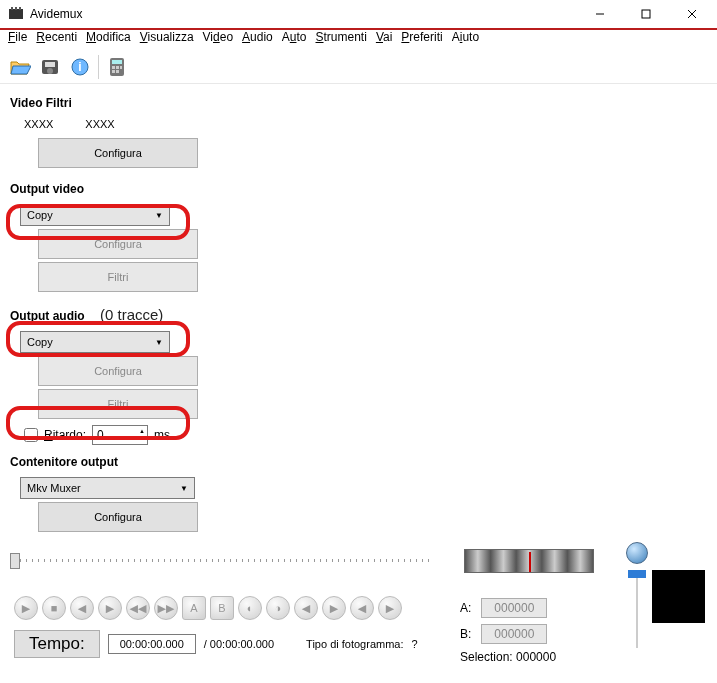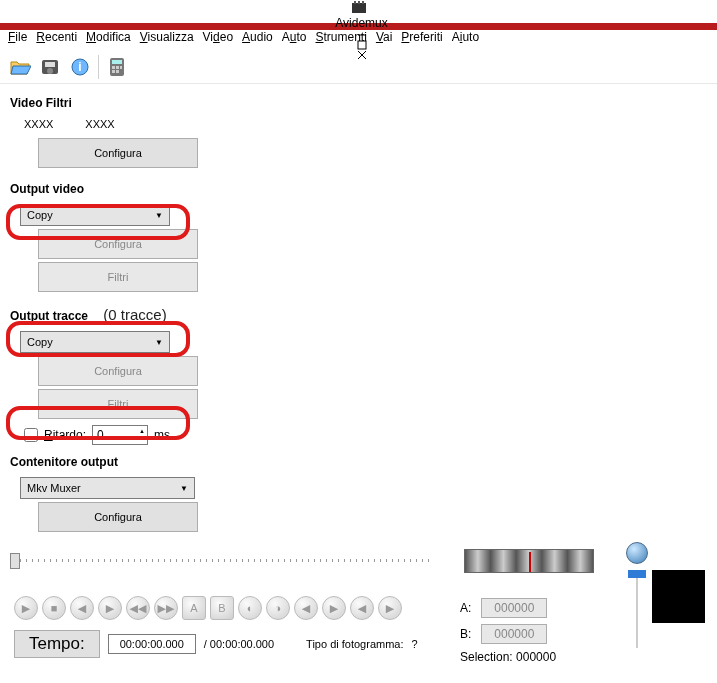--- a/index.html
+++ b/index.html
@@ -1,17 +1,17 @@
 <!DOCTYPE html>
 <html><head>
 <meta charset="utf-8">
 <style>
 * { box-sizing: border-box; margin: 0; padding: 0; font-family: "Segoe UI", Tahoma, sans-serif; font-size: 12px; }
 body { background: #fff; width: 717px; height: 683px; overflow: hidden; position: relative; }
-.titlebar { height: 30px; display: flex; align-items: center; padding: 0 2px 0 8px; border-bottom: 7px solid #b91c1c; flex-direction: column; }
+.titlebar { height: 30px; display: flex; align-items: center; padding: 0 2px 0 8px; border-bottom: 2px solid #b91c1c; }
 .titlebar .icon { width: 16px; height: 16px; margin-right: 6px; }
 .titlebar .title { flex: 1; font-size: 12px; }
 .titlebar .winbtn { width: 46px; height: 30px; display: flex; align-items: center; justify-content: center; }
 .menubar { height: 20px; display: flex; align-items: flex-start; gap: 9px; padding: 0 8px; }
 .menubar span { font-size: 12px; }
 .menubar span u { text-decoration: underline; }
 .toolbar { height: 34px; display: flex; align-items: center; padding: 0 6px; gap: 2px; border-bottom: 1px solid #e8e8e8; }
 .toolbar .tbtn { width: 28px; height: 28px; display: flex; align-items: center; justify-content: center; }
 .toolbar .divider { width: 1px; height: 24px; background: #d0d0d0; margin: 0 2px; }
 .content { padding: 8px 10px; }
@@ -144,21 +144,21 @@
 
   <div class="section-title" style="margin-top:14px">Output video</div>
   <div class="combo">
     <span>Copy</span>
     <span class="arrow">▼</span>
   </div>
   <div class="btn disabled">Configura</div>
   <div class="btn disabled">Filtri</div>
 
   <div class="section-title" style="margin-top:14px">
-    <span>Output tracce</span>
+    <span>Output audio</span>
     <span class="tracks-note">(0 tracce)</span>
   </div>
   <div class="combo">
     <span>Copy</span>
     <span class="arrow">▼</span>
   </div>
   <div class="btn disabled">Configura</div>
   <div class="btn disabled">Filtri</div>
   <div class="ritardo-row">
     <input type="checkbox" style="">

